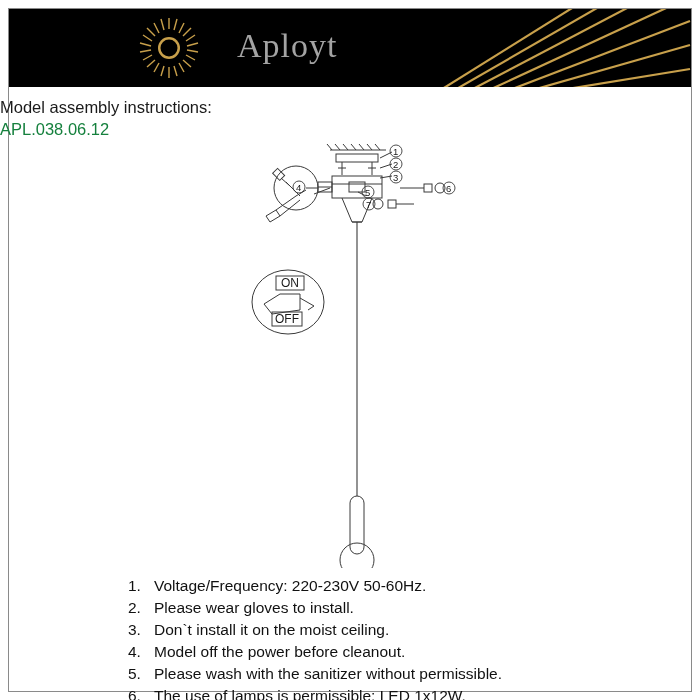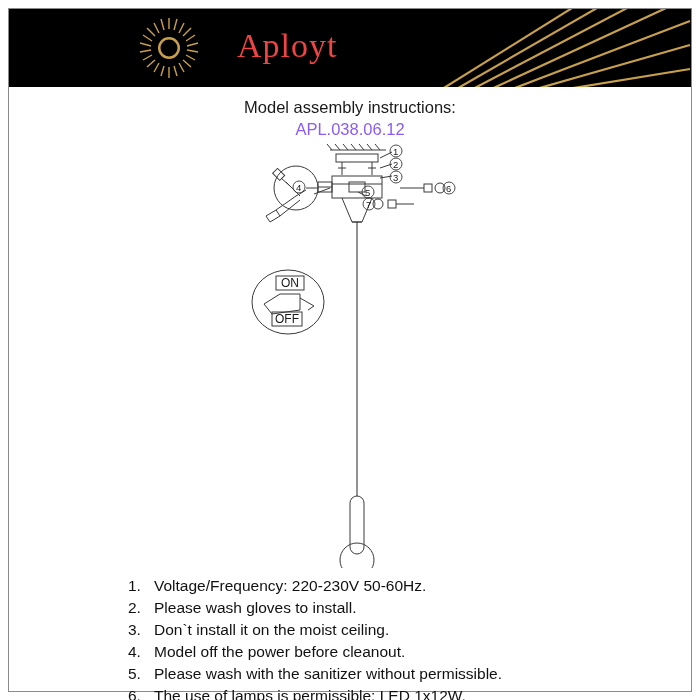--- a/index.html
+++ b/index.html
@@ -43,50 +43,49 @@
     position: absolute;
     left: 128px;
     top: 7px;
     width: 64px;
     height: 64px;
   }
   .banner-brand {
     position: absolute;
     left: 228px;
     top: 18px;
-    color: #ef4444;
+    color: #a3a3a3;
     font-size: 34px;
     letter-spacing: 1px;
     font-family: "Liberation Serif", serif;
     white-space: nowrap;
   }
   .banner-rays {
     position: absolute;
     right: 0;
     top: -76px;
     width: 260px;
     height: 160px;
   }
 
   
   .title-block {
     position: absolute;
     left: 0;
     top: 96px;
     width: 700px;
-    text-align: center;
   }
   .title-main {
     font-size: 16.5px;
     color: #1a1a1a;
     line-height: 22px;
   }
   .title-model {
     font-size: 16.5px;
-    color: #8b5cf6;
+    color: #15803d;
     line-height: 22px;
   }
 
   
   .diagram {
     position: absolute;
     left: 0;
     top: 138px;
     width: 700px;
     height: 430px;
@@ -282,21 +281,21 @@
     </svg>
   </div>
 
   <div class="notes">
     <div class="note-row">
       <span class="note-num">1.</span>
       <span class="note-text">Voltage/Frequency: 220-230V 50-60Hz.</span>
     </div>
     <div class="note-row">
       <span class="note-num">2.</span>
-      <span class="note-text">Please wash gloves to install.</span>
+      <span class="note-text">Please wear gloves to install.</span>
     </div>
     <div class="note-row">
       <span class="note-num">3.</span>
       <span class="note-text">Don`t install it on the moist ceiling.</span>
     </div>
     <div class="note-row">
       <span class="note-num">4.</span>
       <span class="note-text">Model off the power before cleanout.</span>
     </div>
     <div class="note-row">

